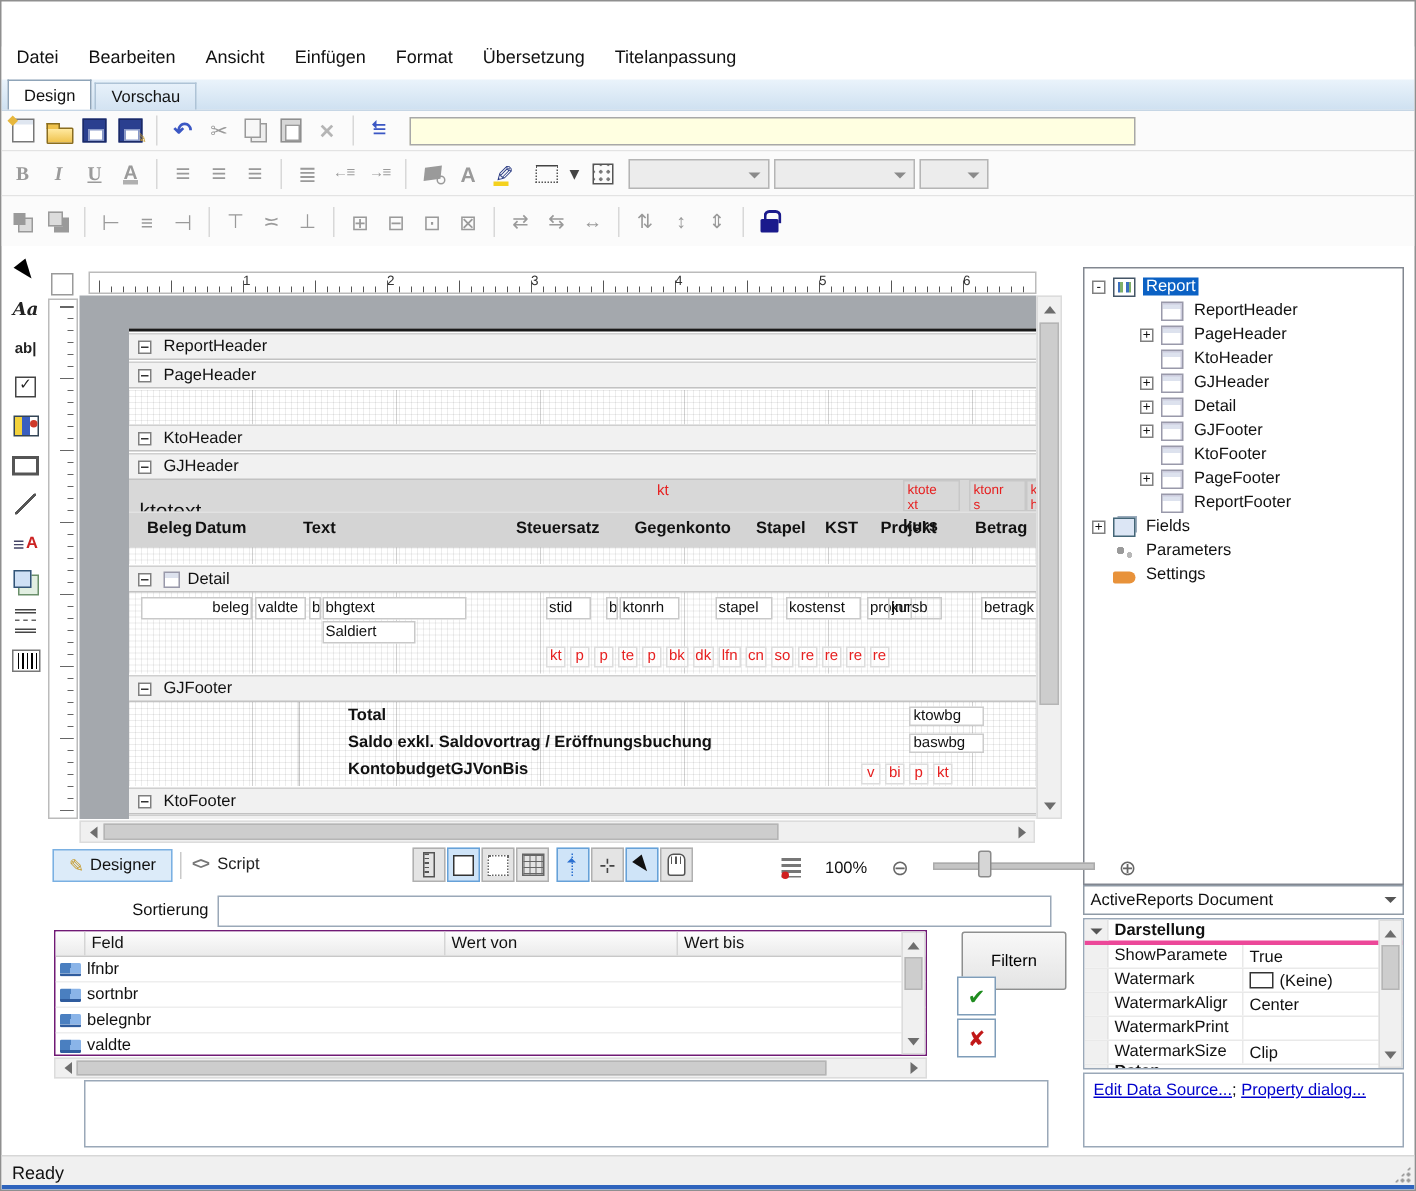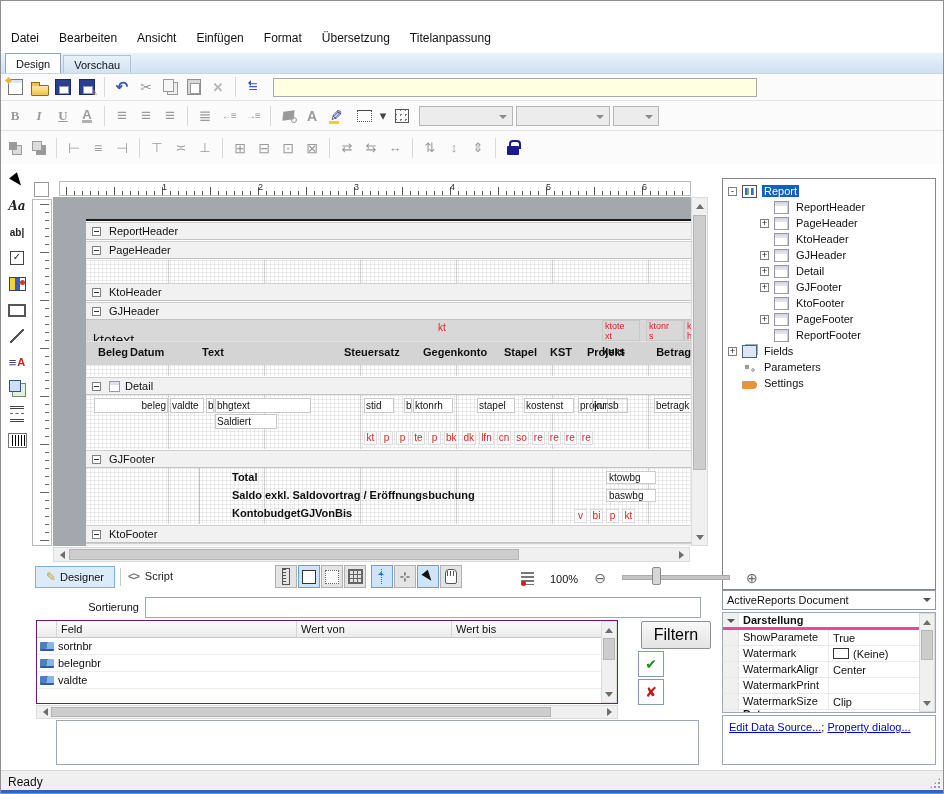--- a/index.html
+++ b/index.html
@@ -140,21 +140,21 @@
 .gjh-cols{position:absolute;left:0;right:0;top:21px;height:24px;background:#d4d4d4;border-top:1px solid #e2e2e2}
 .gjh-cols div{position:absolute;top:4px;font-weight:bold;font-size:11px;white-space:nowrap}
 .gjh-cols div:nth-of-type(1){left:8px;width:34px;text-align:right}
 .gjh-cols div:nth-of-type(2){left:44px}
 .gjh-cols div:nth-of-type(3){left:116px}
 .gjh-cols div:nth-of-type(4){left:258px}
 .gjh-cols div:nth-of-type(5){left:337px}
 .gjh-cols div:nth-of-type(6){left:418px}
 .gjh-cols div:nth-of-type(7){left:464px}
 .gjh-cols div:nth-of-type(8){left:501px}
-.gjh-cols div:nth-of-type(9){left:564px;width:41px;text-align:right}
+.gjh-cols div:nth-of-type(9){left:564px;width:41px;text-align:left}
 .gjh-overlap{position:absolute;left:516px;top:25px;font-weight:bold;font-size:11px}
 .det-content{position:absolute;left:0;right:0;top:174px;height:54px}
 .det-fields div{position:absolute;top:3px;height:15px;background:#fff;border:1px solid #c9c9c9;font-size:10px;line-height:13px;padding:0 1px;overflow:hidden;white-space:nowrap}
 .det-fields div:nth-of-type(1){left:8px;width:74px;text-align:right}
 .det-fields div:nth-of-type(2){left:84px;width:34px}
 .det-fields div:nth-of-type(3){left:120px;width:8px}
 .det-fields div:nth-of-type(4){left:129px;width:96px}
 .det-fields div:nth-of-type(5){left:278px;width:30px}
 .det-fields div:nth-of-type(6){left:318px;width:8px}
 .det-fields div:nth-of-type(7){left:327px;width:40px}
@@ -239,21 +239,21 @@
 .fth{display:flex;height:17px;background:linear-gradient(#fdfdfd,#ebebeb);border-bottom:1px solid #c8c8c8}
 .fth .fico{width:20px;border-right:1px solid #d5d5d5}
 .fth div{width:240px;border-right:1px solid #d5d5d5;font-size:11px;padding:2px 4px}
 .fth div:nth-of-type(2){width:155px}
 .fth div:nth-of-type(3){width:150px}
 .frow{display:flex;align-items:center;height:17px;border-bottom:1px solid #eee}
 .frow .cell{font-size:11px;padding-left:4px}
 .book-icon{width:14px;height:9px;margin-left:3px;background:linear-gradient(100deg,#4a7fc0 50%,#8ab4e8 50%);border-bottom:2px solid #2f5c9e;border-radius:1px;flex:none}
 .ftable-vscroll{right:0;top:0;width:16px;height:100%;left:auto;position:absolute}
 .fhscroll{position:absolute;left:35px;top:704px;width:582px;height:14px;background:#f0f0f0;border:1px solid #dcdcdc}
-.filter-btn{position:absolute;left:640px;top:620px;width:70px;height:28px;background:linear-gradient(#f8f8f8,#e4e4e4);border:1px solid #8e8f8f;border-radius:2px;font-size:16px}
+.filter-btn{position:absolute;left:640px;top:620px;width:70px;height:39px;background:linear-gradient(#f8f8f8,#e4e4e4);border:1px solid #8e8f8f;border-radius:2px;font-size:11px}
 .ok-btn,.cancel-btn{position:absolute;left:637px;width:26px;height:26px;background:#fff;border:1px solid #7f9db9;font-size:14px;display:flex;align-items:center;justify-content:center}
 .ok-btn{top:650px;color:#1f8c1f}
 .ok-btn::before{content:"✔"}
 .cancel-btn{top:678px;color:#c11818}
 .cancel-btn::before{content:"✘"}
 .bottombox{position:absolute;left:55px;top:719px;width:643px;height:45px;background:#fff;border:1px solid #9aa8b8}
 
 
 .propsel{position:absolute;left:721px;top:589px;width:214px;height:20px;background:#fff;border:1px solid #8f9aa6;font-size:11px;display:flex;align-items:center;padding:0 4px}
 .propsel::after{content:"";margin-left:auto;width:0;height:0;border:4px solid transparent;border-top-color:#555;margin-top:4px}
@@ -691,20 +691,24 @@
   <div class="ftable">
     <div class="fth">
       <span class="fico"></span>
 
     <div>Feld</div>
         <div>Wert von</div>
         <div>Wert bis</div>
       </div>
     <div class="fbody">
 
+        <div class="frow">
+          <span class="book-icon"></span>
+          <span class="cell">lfnbr</span>
+        </div>
 
         <div class="frow">
           <span class="book-icon"></span>
           <span class="cell">sortnbr</span>
         </div>
 
         <div class="frow">
           <span class="book-icon"></span>
           <span class="cell">belegnbr</span>
         </div>

